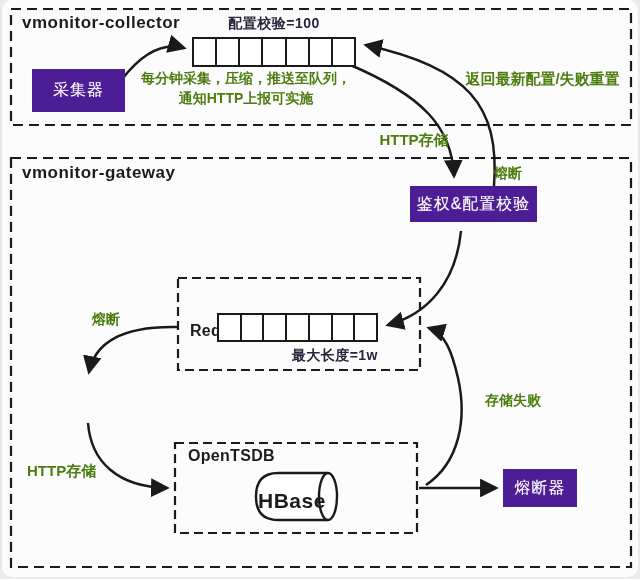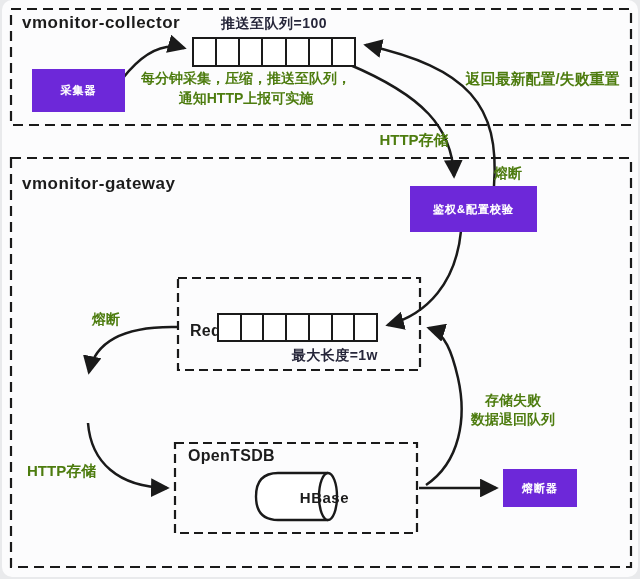--- a/index.html
+++ b/index.html
@@ -4,29 +4,29 @@
 <style>
   html,body{margin:0;padding:0;width:640px;height:579px;background:#e9eaec;overflow:hidden;}
   *{box-sizing:border-box;font-family:"Liberation Sans","DejaVu Sans",sans-serif;}
   .card{position:absolute;left:2px;top:0;width:636px;height:577px;background:#fcfcfd;border-radius:10px;}
   .layer{position:absolute;left:0;top:0;width:640px;height:579px;}
   svg.layer{z-index:1;}
   .ui{z-index:2;}
   .abs{position:absolute;}
   .title{font-size:17px;font-weight:700;color:#1c1c1c;letter-spacing:.5px;}
   .subtitle{font-size:16px;font-weight:700;color:#1c1c1c;letter-spacing:.3px;}
-  .bluebox{background:#6d28d9;color:#fff;font-size:11px;font-weight:700;
+  .bluebox{background:#4c1d95;color:#fff;font-size:16px;font-weight:400;
            display:flex;align-items:center;justify-content:center;letter-spacing:1px;
            text-shadow:0 0 1px rgba(255,255,255,.4);}
   .note{font-size:14px;font-weight:700;color:#4d7c0f;line-height:19px;text-align:center;}
   .queue{display:flex;background:#fff;border:2px solid #1a1a1a;}
   .queue .cell{flex:1;}
   .queue .cell + .cell{border-left:2px solid #1a1a1a;}
   .caption{font-size:14px;font-weight:700;color:#26263a;text-align:center;letter-spacing:.5px;}
-  .hbase{font-size:15px;font-weight:700;color:#1c1c1c;text-align:right;letter-spacing:.5px;margin-left:29px;}
+  .hbase{font-size:21px;font-weight:700;color:#1c1c1c;text-align:right;letter-spacing:.5px;}
 </style>
 </head>
 <body>
 
 <div class="card"></div>
 
 <svg class="layer" viewBox="0 0 640 579">
   <defs>
     <marker id="arr" viewBox="0 0 10 10" refX="8.5" refY="5" markerWidth="7.5" markerHeight="7.5" orient="auto">
       <path d="M0,0 L10,5 L0,10 z" fill="#1a1a1a"></path>
@@ -50,43 +50,43 @@
   <path d="M 419,488 L 496,488" fill="none" stroke="#1a1a1a" stroke-width="2.5" marker-end="url(#arr)"></path>
   <path d="M 426,485 C 460,462 467,418 458,378 C 452,352 445,333 429,328" fill="none" stroke="#1a1a1a" stroke-width="2.5" marker-end="url(#arr)"></path>
 </svg>
 
 <div class="layer ui">
 
   <div class="abs title" style="left:22px;top:13px;">vmonitor-collector</div>
 
   <div class="abs bluebox" style="left:32px;top:69px;width:93px;height:43px;">采集器</div>
 
-  <div class="abs caption" style="left:192px;top:15px;width:164px;">推送至队列=100</div>
+  <div class="abs caption" style="left:192px;top:15px;width:164px;">配置校验=100</div>
   <div class="abs queue" style="left:192px;top:37px;width:164px;height:30px;">
     <div class="cell"></div>
       <div class="cell"></div>
       <div class="cell"></div>
       <div class="cell"></div>
       <div class="cell"></div>
       <div class="cell"></div>
       <div class="cell"></div>
   </div>
 
   <div class="abs note" style="left:130px;top:69px;width:232px;">每分钟采集，压缩，推送至队列，</div>
   <div class="abs note" style="left:130px;top:89px;width:232px;">通知HTTP上报可实施</div>
 
   <div class="abs note" style="left:455px;top:69px;width:175px;font-size:15px;">返回最新配置/失败重置</div>
 
   <div class="abs note" style="left:368px;top:130px;width:92px;font-size:15px;">HTTP存储</div>
 
-  <div class="abs title" style="left:22px;top:163px;margin-top:11px;">vmonitor-gateway</div>
+  <div class="abs title" style="left:22px;top:163px;">vmonitor-gateway</div>
 
   <div class="abs note" style="left:494px;top:164px;width:60px;text-align:left;">熔断</div>
 
-  <div class="abs bluebox" style="left:410px;top:186px;width:127px;height:46px;">鉴权&amp;配置校验</div>
+  <div class="abs bluebox" style="left:410px;top:186px;width:127px;height:36px;">鉴权&amp;配置校验</div>
 
   <div class="abs subtitle" style="left:190px;top:282px;margin-top:40px;">Redis</div>
   <div class="abs queue" style="left:217px;top:313px;width:161px;height:29px;">
     <div class="cell"></div>
       <div class="cell"></div>
       <div class="cell"></div>
       <div class="cell"></div>
       <div class="cell"></div>
       <div class="cell"></div>
       <div class="cell"></div>
@@ -96,16 +96,15 @@
 
   <div class="abs note" style="left:92px;top:310px;width:60px;text-align:left;">熔断</div>
 
 
   <div class="abs note" style="left:27px;top:461px;width:80px;font-size:15px;text-align:left;">HTTP存储</div>
 
   <div class="abs subtitle" style="left:188px;top:447px;">OpenTSDB</div>
   <div class="abs hbase" style="left:258px;top:489px;width:62px;">HBase</div>
 
   <div class="abs note" style="left:458px;top:391px;width:110px;">存储失败</div>
-  <div class="abs note" style="left:458px;top:410px;width:110px;">数据退回队列</div>
 
   <div class="abs bluebox" style="left:503px;top:469px;width:74px;height:38px;">熔断器</div>
 </div>
 
 </body></html>

